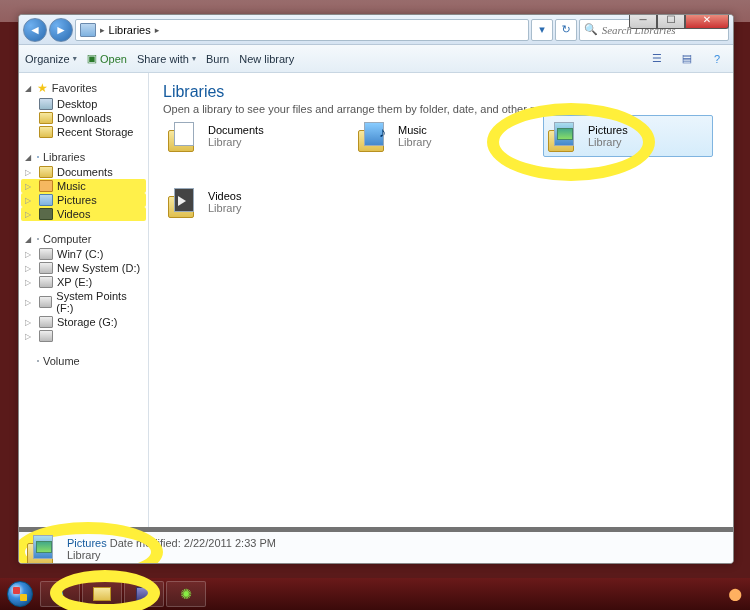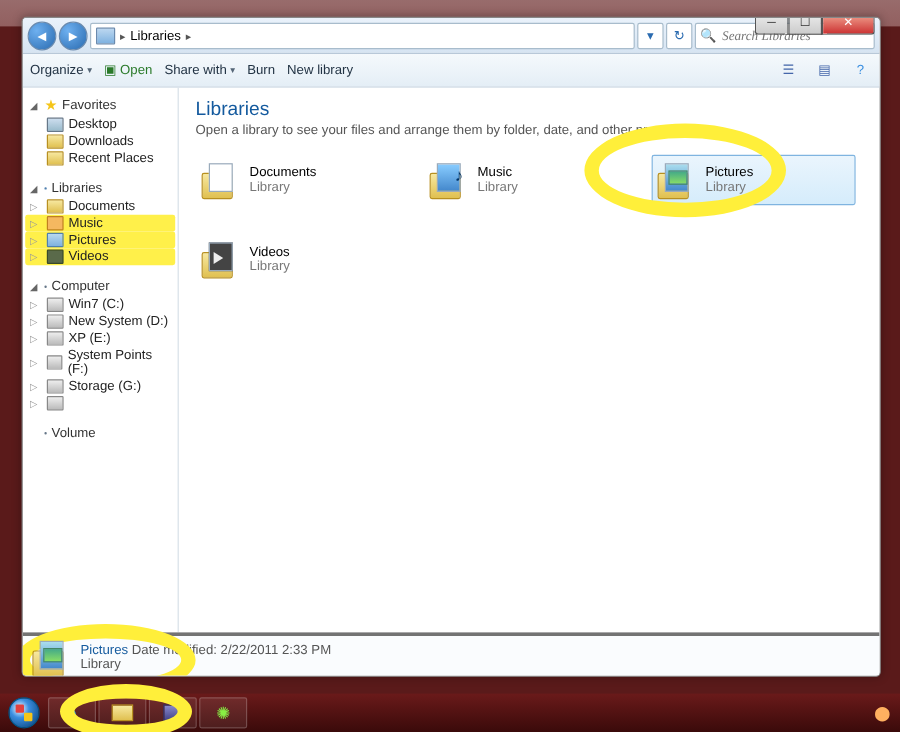--- a/index.html
+++ b/index.html
@@ -55,21 +55,21 @@
 .ic.comp   { background: linear-gradient(#cde,#9bc); border: 1px solid #678; border-radius: 1px; }
 .ic.net    { background: linear-gradient(#cde,#8ad); border: 1px solid #678; border-radius: 6px; }
 
 .nav .hl { background: #fff04a; border-radius: 2px; }
 .nav .hl-wrap { position: relative; }
 .nav .hl-blob { position: absolute; left: -4px; top: -2px; width: 120px; height: 46px; background: #ffef3a; border-radius: 16px / 10px; z-index: -1; filter: blur(1px); }
 
 
 .content { flex: 1; padding: 10px 14px; position: relative; }
 .title { color: #145a9e; font-size: 16px; margin-bottom: 2px; }
-.sub { color: #555; font-size: 11px; margin-bottom: 14px; }
+.sub { color: #555; font-size: 11px; }
 .items { display: flex; flex-wrap: wrap; gap: 24px 20px; }
 .li { width: 170px; display: flex; align-items: center; gap: 8px; padding: 4px; border: 1px solid transparent; border-radius: 2px; }
 .li .bigic { width: 32px; height: 32px; position: relative; }
 .bigic .folderback { position: absolute; bottom: 0; width: 26px; height: 22px; background: linear-gradient(#f7e8a0,#e0c050); border: 1px solid #b89020; border-radius: 2px; }
 .bigic .paper { position: absolute; top: 2px; left: 6px; width: 20px; height: 24px; background: #fff; border: 1px solid #9ab; }
 .bigic.music .paper { background: linear-gradient(#8cf,#48c); }
 .bigic.music::after { content: "♪"; position: absolute; right: 4px; top: 4px; color: #036; font-size: 14px; }
 .bigic.pic .paper { background: linear-gradient(#ade,#48c); }
 .bigic.pic::after { content: ""; position: absolute; left: 9px; top: 8px; width: 14px; height: 10px; background: linear-gradient(#4a8,#8d6); border: 1px solid #486; }
 .bigic.vid .paper { background: #444; }
@@ -77,21 +77,21 @@
 .li .txt .name { color: #000; }
 .li .txt .type { color: #777; }
 .li.sel { background: linear-gradient(#eaf5fd,#d5ecfb); border: 1px solid #7fb4e0; }
 .li.sel .name { color: #000; }
 
 
 .ring { position: absolute; border: 12px solid #ffef3a; border-radius: 50%; pointer-events: none; filter: blur(.5px); }
 .ring1 { top: 88px; left: 468px; width: 168px; height: 78px; border-radius: 50% / 50%; }
 
 
-.details { height: 38px; border-top: 3px solid #737373; display: flex; align-items: center; padding: 0 8px; gap: 8px; position: relative; background: #fafcfe; }
+.details { height: 38px; border-top: 5px solid #737373; display: flex; align-items: center; padding: 0 8px; gap: 8px; position: relative; background: #fafcfe; }
 .details .bigic { width: 32px; height: 32px; position: relative; }
 .details .nm { color: #145a9e; }
 .details .meta { color: #555; }
 .ring2 { position: absolute; left: -6px; top: -10px; width: 150px; height: 60px; border: 12px solid #ffef3a; border-radius: 50%; pointer-events: none; filter: blur(.5px); }
 
 
 .taskbar { position: absolute; bottom: 0; left: 0; width: 100%; height: 32px; background: linear-gradient(#6a1a1a,#3a0a0a); display: flex; align-items: center; padding: 0 2px; gap: 2px; }
 .start { width: 36px; height: 30px; display: flex; align-items: center; justify-content: center; }
 .orb { width: 26px; height: 26px; border-radius: 50%; background: radial-gradient(circle at 35% 35%, #fff, #3a8ee0 35%, #04386a); border: 1px solid #058; position: relative; }
 .orb::before { content: ""; position: absolute; left: 5px; top: 5px; width: 7px; height: 7px; background: #e04040; border-radius: 1px; }
@@ -165,21 +165,21 @@
         <div class="row">
             <span class="ic comp"></span>
             <span>Desktop</span>
           </div>
         <div class="row">
             <span class="ic folder"></span>
             <span>Downloads</span>
           </div>
         <div class="row">
             <span class="ic folder"></span>
-            <span>Recent Places</span>
+            <span>Recent Storage</span>
           </div>
       </div>
 
       <div class="grp">
         <div class="hdr">
             <span class="tw">◢</span>
             <span class="ic lib"></span>
             <span>Libraries</span>
           </div>
         <div class="row">

